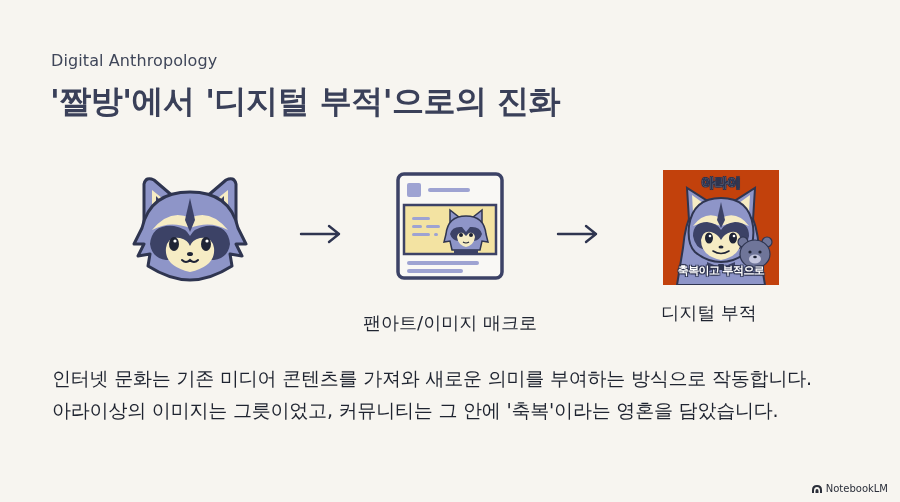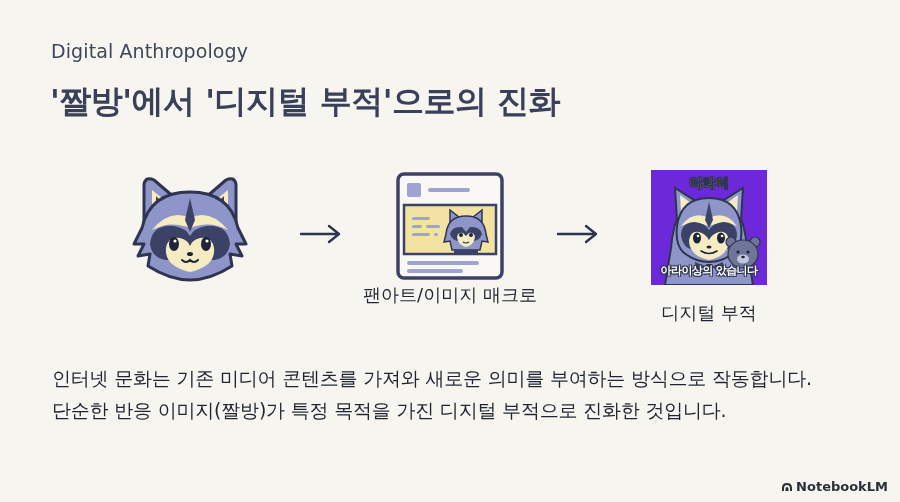--- a/index.html
+++ b/index.html
@@ -4,22 +4,22 @@
   <style>
     html, body { margin: 0; padding: 0; }
     body {
       width: 900px; height: 502px; overflow: hidden;
       background: #f7f5f0;
       font-family: "DejaVu Sans", "Liberation Sans", sans-serif;
       color: #2b2f3a;
       position: relative;
     }
     .kicker {
-      position: absolute; left: 51px; top: 40px;
-      font-size: 19px; color: #3f4659; letter-spacing: 0.1px;
+      position: absolute; left: 51px; top: 51px;
+      font-size: 16px; color: #3f4659; letter-spacing: 0.1px;
     }
     .title {
       position: absolute; left: 50px; top: 80px;
       font-size: 32px; font-weight: bold; color: #3a4059;
       letter-spacing: -0.5px; white-space: nowrap;
     }
     .flow { position: absolute; left: 0; top: 0; width: 900px; height: 340px; }
     .stage { position: absolute; text-align: center; }
     .stage .label {
       position: absolute; left: 50%; transform: translateX(-50%);
@@ -27,21 +27,21 @@
     }
     .arrow { position: absolute; }
     .body-text {
       position: absolute; left: 52px; top: 362px;
       font-size: 19px; line-height: 32px; color: #1f2430;
       white-space: nowrap; letter-spacing: -0.2px;
     }
     .body-text p { margin: 0; }
     .brand {
       position: absolute; right: 12px; bottom: 8px;
-      font-size: 13px; font-weight: bold; color: #2b2f3a;
+      font-size: 10px; font-weight: normal; color: #2b2f3a;
       display: flex; align-items: center; gap: 3px;
     }
   </style>
 </head>
 <body>
 
 <div class="kicker">Digital Anthropology</div>
 <div class="title">'짤방'에서 '디지털 부적'으로의 진화</div>
 
 <div class="flow">
@@ -99,29 +99,29 @@
         <path d="M8 26 Q10 18 20 19 L24 24 L28 19 Q38 18 40 26 Q38 32 32 33 L16 33 Q10 32 8 26 Z" fill="#3c4266"></path>
         <path d="M15 29 Q16 24 21 25 L24 28 L27 25 Q32 24 33 29 Q32 37 24 39 Q16 37 15 29 Z" fill="#f6ecc4"></path>
         <circle cx="19" cy="27" r="2" fill="#1f2436"></circle>
         <circle cx="29" cy="27" r="2" fill="#1f2436"></circle>
         <path d="M21 34 Q24 36 27 34" fill="none" stroke="#1f2436" stroke-width="1.2"></path>
         <path d="M12 42 L36 42 L36 46 L12 46 Z" fill="#3c4266"></path>
       </g>
       <rect x="11" y="89" width="72" height="4" rx="2" fill="#9ea3d2"></rect>
       <rect x="11" y="97" width="56" height="4" rx="2" fill="#9ea3d2"></rect>
     </svg>
-    <div class="label" style="top:111px;text-align:right;">팬아트/이미지 매크로</div>
+    <div class="label" style="top:139px;text-align:right;">팬아트/이미지 매크로</div>
   </div>
 
   <svg class="arrow" width="44" height="20" viewBox="0 0 44 20" style="left:556px; top:224px;">
     <path d="M2 10 L40 10 M30 2 L40 10 L30 18" fill="none" stroke="#2f3550" stroke-width="2.4" stroke-linecap="round" stroke-linejoin="round"></path>
   </svg>
 
   <div class="stage" style="left:651px; top:170px; width:116px; height:160px;">
-    <div style="position:absolute;left:0;top:0;width:116px;height:115px;background:#6d28d9;overflow:hidden;">
+    <div style="position:absolute;left:12px;top:0;width:116px;height:115px;background:#c2410c;overflow:hidden;">
       <svg width="116" height="115" viewBox="0 0 116 115" style="position:absolute;left:0;top:0;">
 
         <path d="M14 115 L20 78 Q22 54 30 40 L58 30 L86 40 Q94 54 96 78 L102 115 Z" fill="#8e95c8" stroke="#2f3550" stroke-width="2"></path>
 
         <path d="M26 50 L24 18 L46 32 Z" fill="#8e95c8" stroke="#2f3550" stroke-width="2"></path>
         <path d="M90 50 L92 18 L70 32 Z" fill="#8e95c8" stroke="#2f3550" stroke-width="2"></path>
         <path d="M30 42 L29 25 L40 33 Z" fill="#f6ecc4"></path>
         <path d="M86 42 L87 25 L76 33 Z" fill="#f6ecc4"></path>
 
         <path d="M58 28 Q86 28 90 56 Q92 74 84 82 Q72 92 58 92 Q44 92 32 82 Q24 74 26 56 Q30 28 58 28 Z" fill="#8e95c8" stroke="#2f3550" stroke-width="2"></path>
@@ -143,29 +143,29 @@
           <circle cx="4" cy="6" r="5" fill="#6f7599" stroke="#2f3550" stroke-width="1.2"></circle>
           <circle cx="28" cy="6" r="5" fill="#6f7599" stroke="#2f3550" stroke-width="1.2"></circle>
           <ellipse cx="16" cy="18" rx="15" ry="14" fill="#6f7599" stroke="#2f3550" stroke-width="1.2"></ellipse>
           <ellipse cx="16" cy="23" rx="6" ry="4.5" fill="#c4c6de"></ellipse>
           <circle cx="11" cy="16" r="1.6" fill="#1f2436"></circle>
           <circle cx="21" cy="16" r="1.6" fill="#1f2436"></circle>
           <ellipse cx="16" cy="21" rx="1.8" ry="1.2" fill="#1f2436"></ellipse>
         </g>
       </svg>
       <div style="position:absolute;left:0;right:0;top:4px;text-align:center;font-size:13px;font-weight:bold;color:#fff;-webkit-text-stroke:0.6px #2f3550;text-shadow:0 0 2px #2f3550,1px 1px 0 #2f3550,-1px -1px 0 #2f3550,1px -1px 0 #2f3550,-1px 1px 0 #2f3550;">아라이</div>
-      <div style="position:absolute;left:0;right:0;top:93px;text-align:center;font-size:11px;font-weight:bold;color:#fff;white-space:nowrap;letter-spacing:-0.6px;text-shadow:0 0 2px #2f3550,1px 1px 0 #2f3550,-1px -1px 0 #2f3550,1px -1px 0 #2f3550,-1px 1px 0 #2f3550;">아라이상의 았습니다</div>
+      <div style="position:absolute;left:0;right:0;top:93px;text-align:center;font-size:11px;font-weight:bold;color:#fff;white-space:nowrap;letter-spacing:-0.6px;text-shadow:0 0 2px #2f3550,1px 1px 0 #2f3550,-1px -1px 0 #2f3550,1px -1px 0 #2f3550,-1px 1px 0 #2f3550;">축복이고 부적으로</div>
     </div>
     <div class="label" style="top:131px;">디지털 부적</div>
   </div>
 </div>
 
 <div class="body-text">
   <p>인터넷 문화는 기존 미디어 콘텐츠를 가져와 새로운 의미를 부여하는 방식으로 작동합니다.</p>
-  <p>단순한 반응 이미지(짤방)가 특정 목적을 가진 디지털 부적으로 진화한 것입니다.</p>
+  <p>아라이상의 이미지는 그릇이었고, 커뮤니티는 그 안에 '축복'이라는 영혼을 담았습니다.</p>
 </div>
 
 <div class="brand">
   <svg width="12" height="9" viewBox="0 0 12 9">
     <path d="M1 9 L1 6 Q1 1 6 1 Q11 1 11 6 L11 9 L9 9 L9 6.5 Q9 3 6 3 Q3 3 3 6.5 L3 9 Z" fill="#2b2f3a"></path>
     <path d="M4.5 9 L4.5 7 Q4.5 5 6 5 Q7.5 5 7.5 7 L7.5 9 Z" fill="#2b2f3a"></path>
   </svg>
   <span>NotebookLM</span>
 </div>
 

